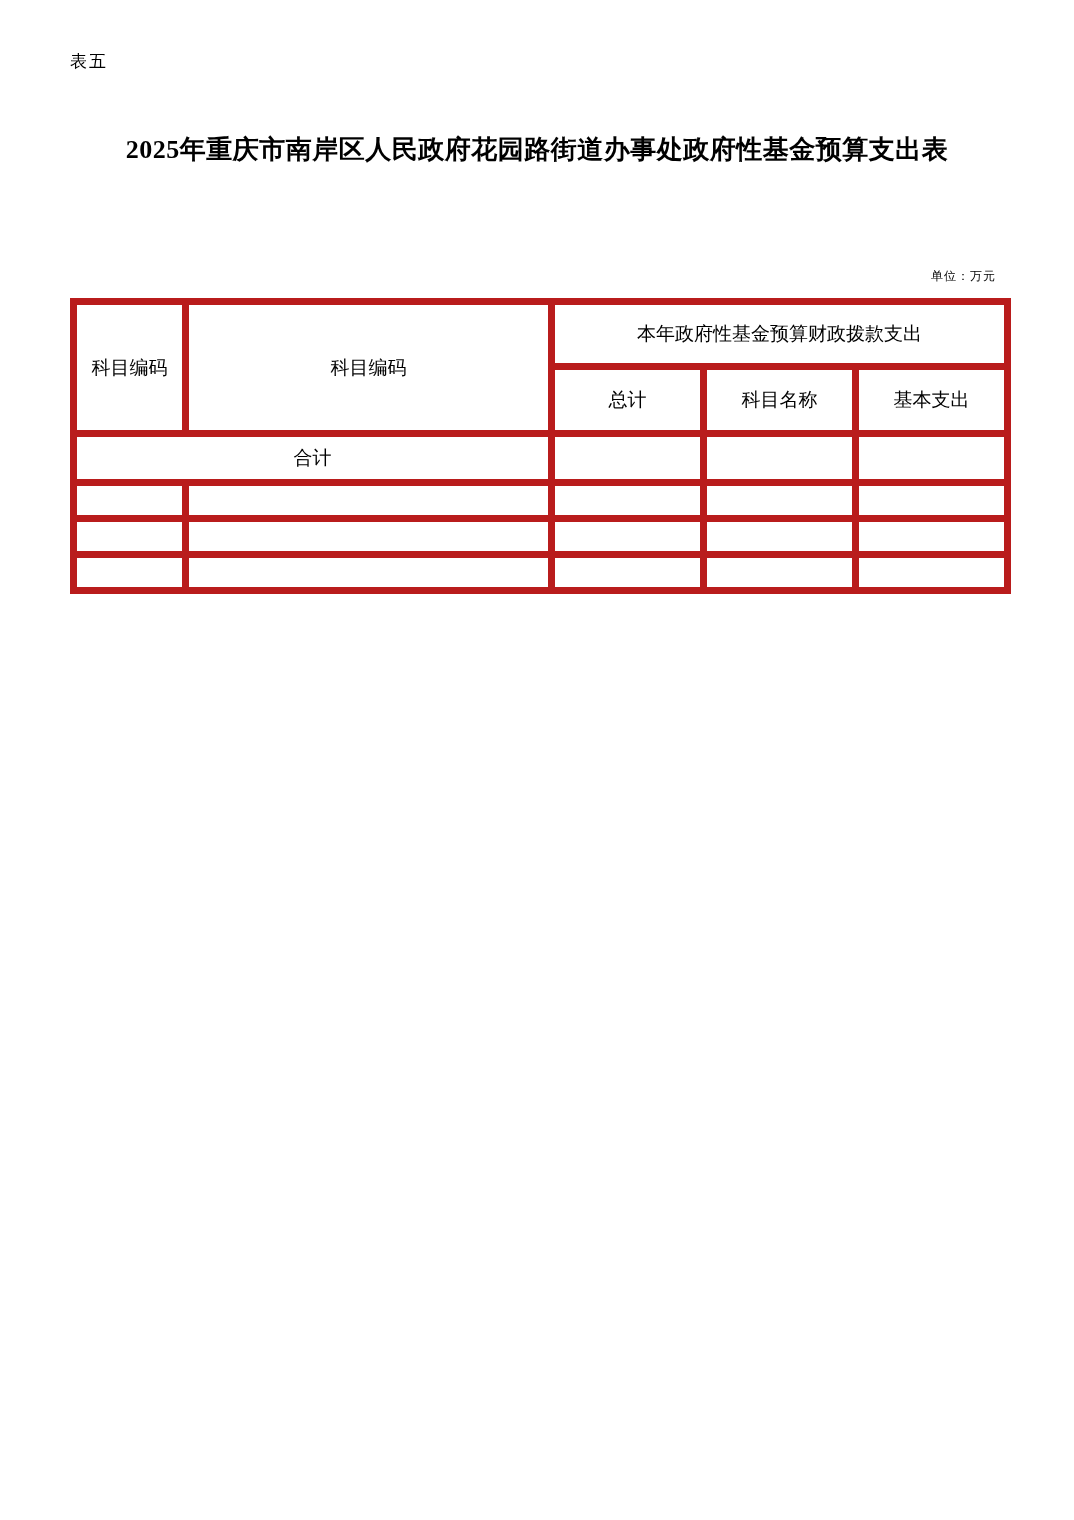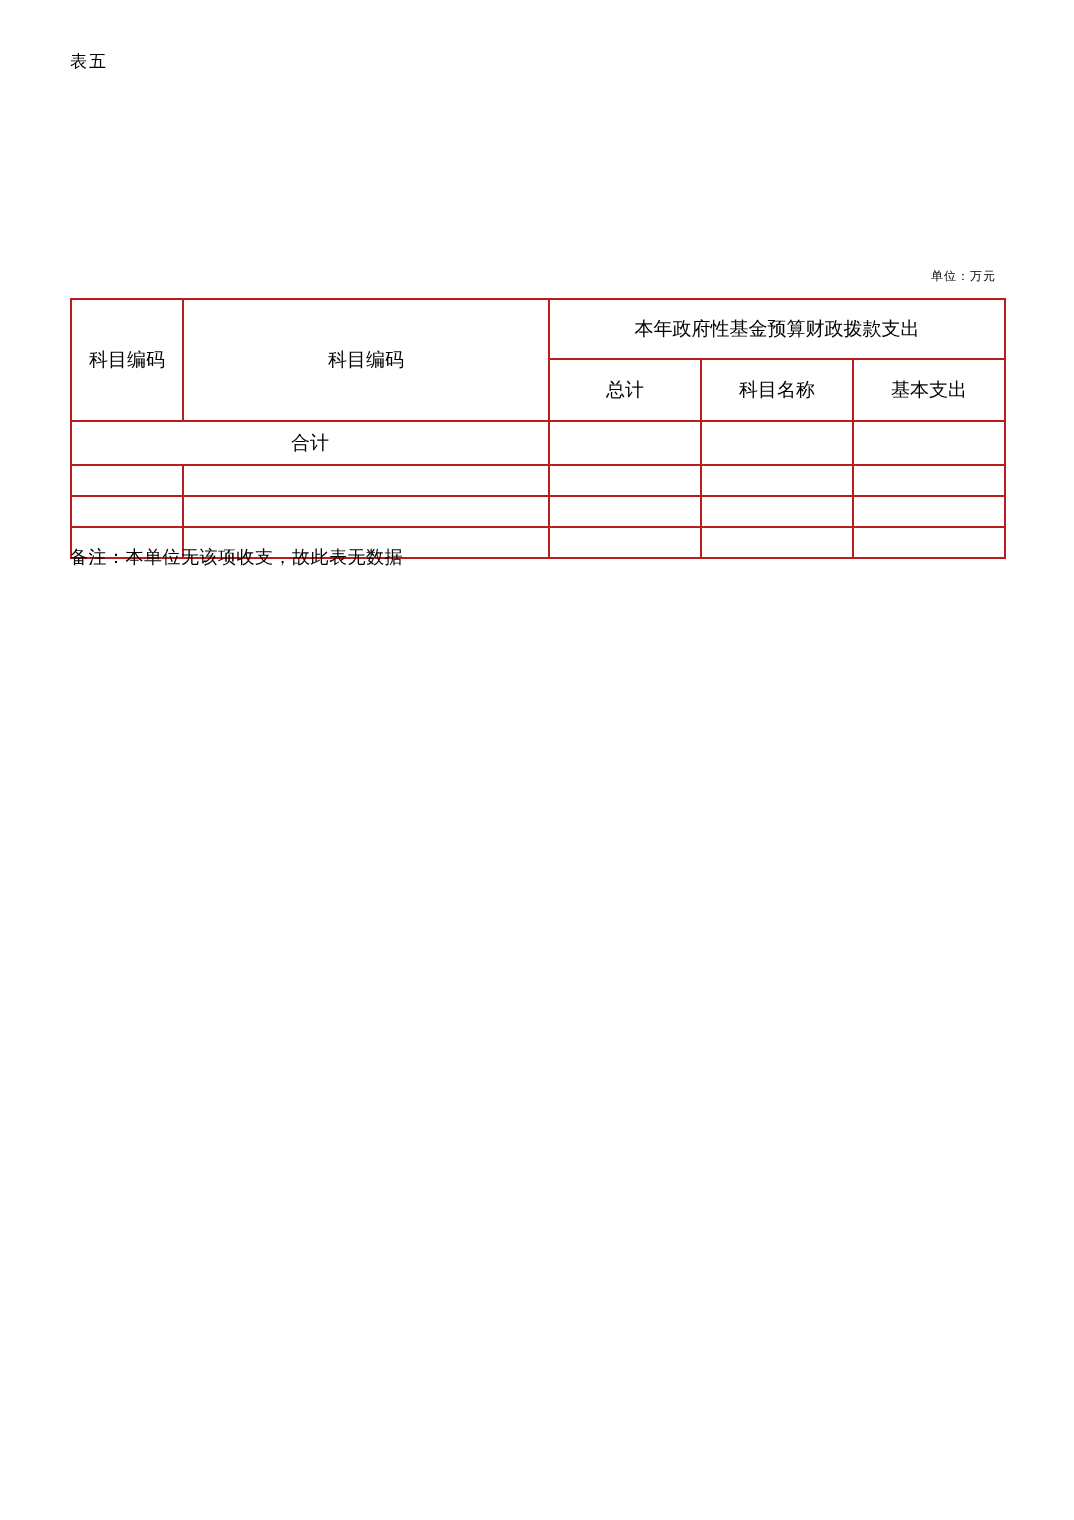--- a/index.html
+++ b/index.html
@@ -52,21 +52,21 @@
     left: 70px;
     top: 298px;
     width: 934px;
   }
   table.budget {
     border-collapse: collapse;
     width: 934px;
     table-layout: fixed;
   }
   table.budget td, table.budget th {
-    border: 2px solid #b91c1c;
+    border: 7px solid #b91c1c;
     padding: 0;
     text-align: center;
     vertical-align: middle;
     font-weight: normal;
     font-size: 19px;
     font-family: "Liberation Serif", "DejaVu Serif", serif;
   }
   .col-code { width: 112px; }
   .col-name { width: 366px; }
   .col-total { width: 152px; }
@@ -87,20 +87,21 @@
     letter-spacing: 0.5px;
   }
 </style>
 </head>
 <body>
 
 <div class="page">
 
   <div class="corner-label">表五</div>
 
+  <div class="doc-title">2025年重庆市南岸区人民政府花园路街道办事处政府性基金预算支出表</div>
 
   <div class="unit-note">单位：万元</div>
 
   <div class="table-wrap">
     <table class="budget">
       <colgroup>
         <col class="col-code">
         <col class="col-name">
         <col class="col-total">
         <col class="col-basic">
@@ -145,15 +146,14 @@
           <td class="row-blank"></td>
           <td class="row-blank"></td>
           <td class="row-blank"></td>
           <td class="row-blank"></td>
           <td class="row-blank"></td>
         </tr>
       </tbody>
     </table>
   </div>
 
-  <div class="remark">备注：本单位无该项收支，故此表无数据</div>
 
 </div>
 
 </body></html>

